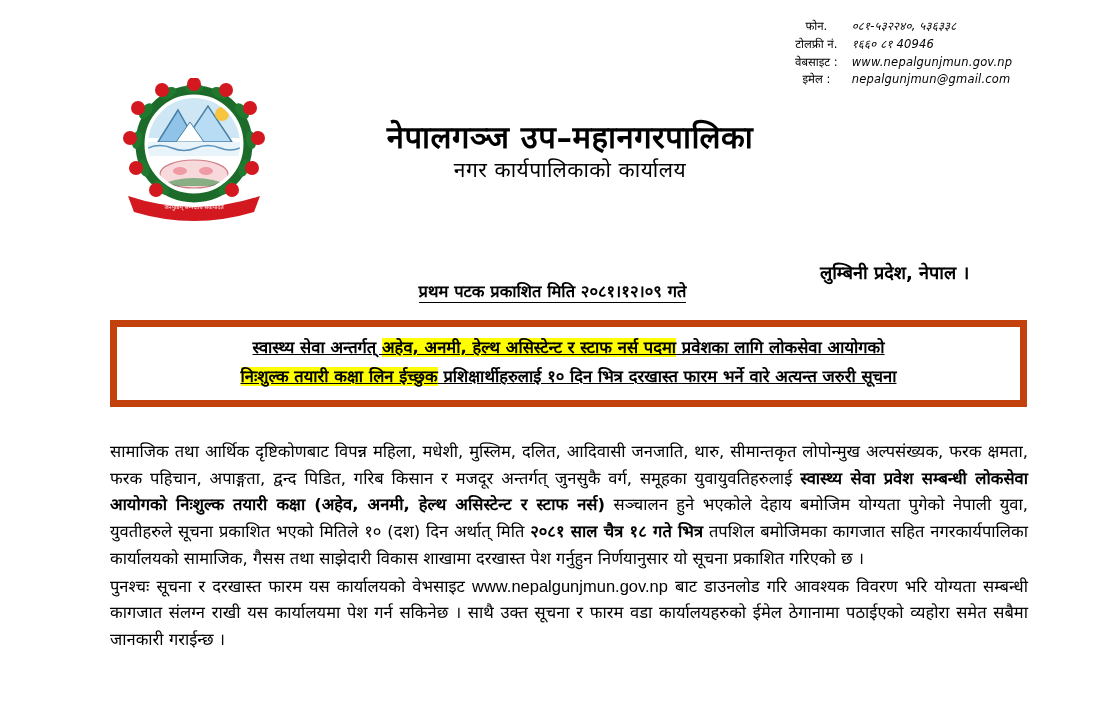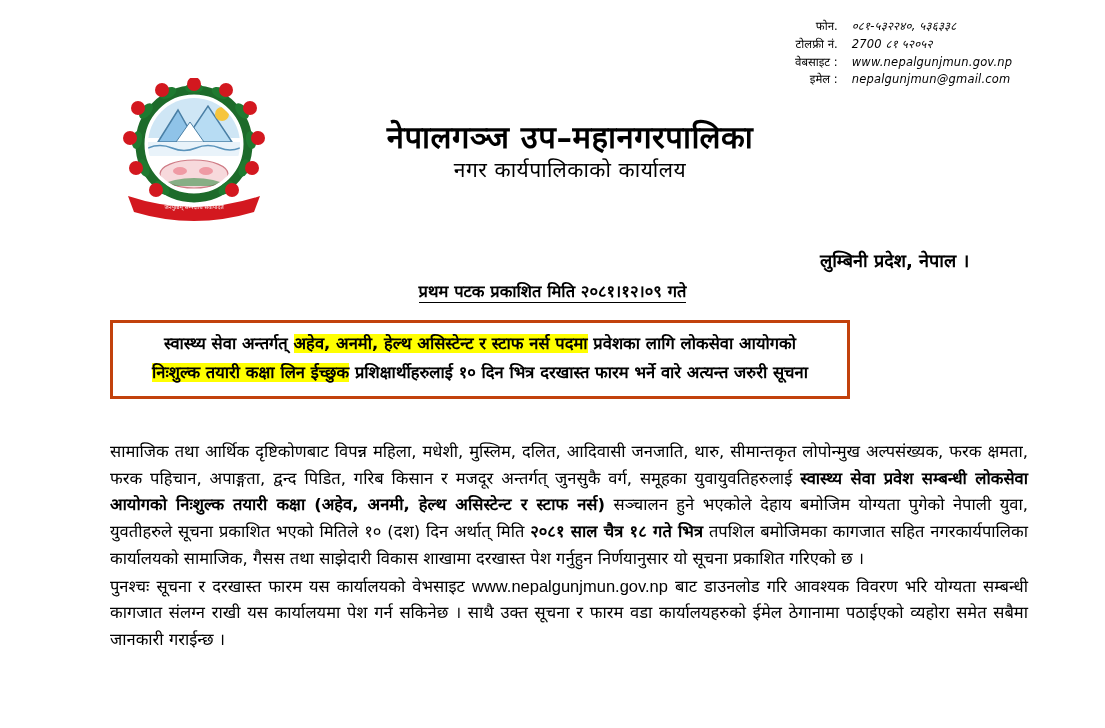--- a/index.html
+++ b/index.html
@@ -17,21 +17,21 @@
   
   .contact-block {
     position: absolute;
     top: 18px;
     left: 795px;
     display: flex;
     gap: 14px;
     font-size: 11.5px;
     line-height: 1.55;
   }
-  .contact-labels { text-align: right; white-space: nowrap; }
+  .contact-labels { text-align: center; white-space: nowrap; }
   .contact-values { text-align: left; white-space: nowrap; font-style: italic; }
   .contact-values .val { letter-spacing: .2px; }
 
   
   .emblem {
     position: absolute;
     left: 118px;
     top: 78px;
     width: 152px;
     height: 150px;
@@ -61,21 +61,21 @@
     white-space: nowrap;
   }
   .title-line3 {
     font-size: 19px;
     font-weight: 700;
     margin-top: 8px;
   }
   .province-line {
     position: absolute;
     left: 820px;
-    top: 248px;
+    top: 260px;
     font-size: 18px;
     font-weight: 700;
     white-space: nowrap;
   }
 
   .publish-line {
     position: absolute;
     top: 279px;
     left: 0;
     width: 1105px;
@@ -86,24 +86,25 @@
   .publish-line span {
     border-bottom: 1.5px solid #000;
     padding-bottom: 1px;
   }
 
   
   .notice-box {
     position: absolute;
     left: 110px;
     top: 320px;
-    width: 740px;
-    border: 3px solid #c2410c;
+    width: 917px;
+    border: 7px solid #c2410c;
     padding: 7px 10px 8px 10px;
     text-align: center;
+    text-decoration: underline;
   }
   .notice-line {
     font-size: 16.5px;
     font-weight: 700;
     line-height: 1.75;
     white-space: nowrap;
   }
   .hl { background: #ffff00; }
 
   
@@ -129,21 +130,21 @@
 
 <div class="contact-block">
   <div class="contact-labels">
     <div>फोन.</div>
     <div>टोलफ्री नं.</div>
     <div>वेबसाइट :</div>
     <div>इमेल :</div>
   </div>
   <div class="contact-values">
     <div class="val">०८१-५३२२४०, ५३६३३८</div>
-    <div class="val">2700 ८१ ५२०५२</div>
+    <div class="val">१६६० ८१ 40946</div>
     <div class="val">www.nepalgunjmun.gov.np</div>
     <div class="val">nepalgunjmun@gmail.com</div>
   </div>
 </div>
 
 <div class="emblem">
   <svg width="152" height="150" viewBox="0 0 152 150" xmlns="http://www.w3.org/2000/svg">
 
     <g>
       <circle cx="76" cy="66" r="54" fill="none" stroke="#1d6b2a" stroke-width="9"></circle>

